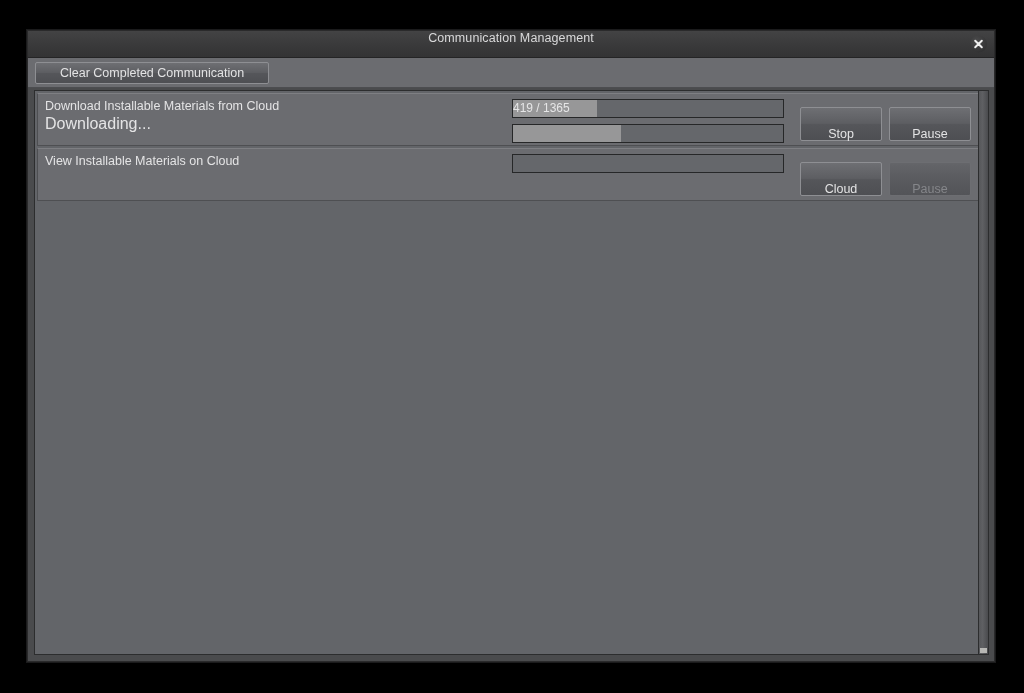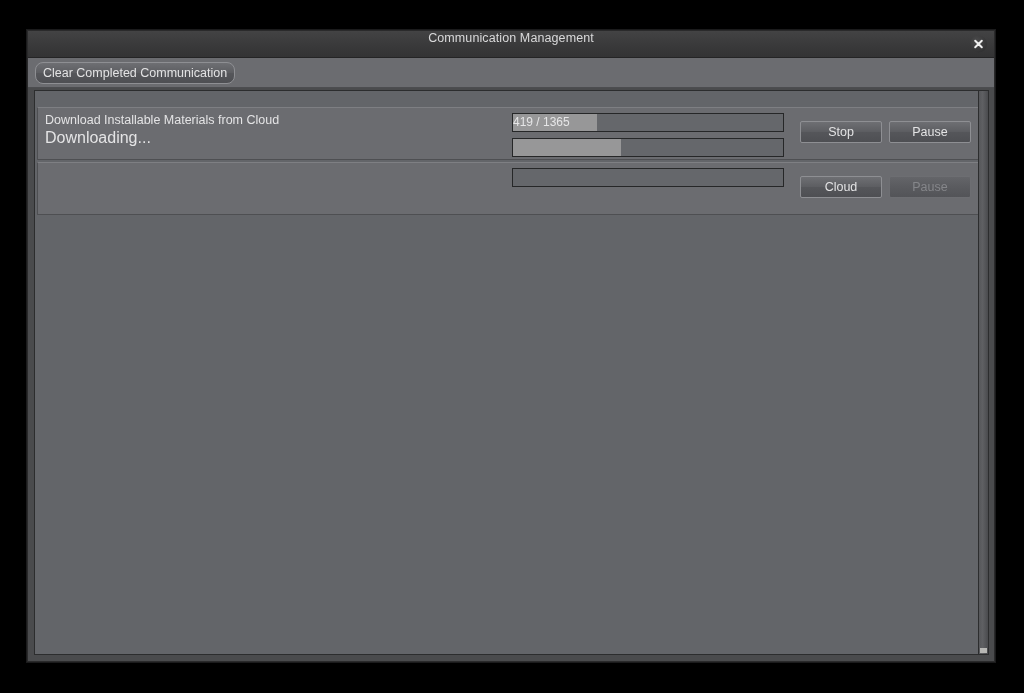--- a/index.html
+++ b/index.html
@@ -90,21 +90,21 @@
     text-align: center;
     user-select: none;
   }
   .btn.disabled {
     color: #85868a;
     background: linear-gradient(to bottom, #646569 0%, #5a5b5f 50%, #535458 100%);
     border-color: #6d6e72;
     cursor: default;
   }
 
-  .toolbar-btn { height: 22px; line-height: 20px; padding: 0 7px; border-radius: 8px; }
+  .toolbar-btn { height: 22px; line-height: 20px; padding: 0 24px; }
 
   
   .dialog-body {
     position: absolute;
     left: 6px;
     top: 59px;
     width: 949px;
     height: 565px;
     background: #636569;
     border: 1px solid #2c2d2e;
@@ -135,21 +135,21 @@
   
   .task-row {
     position: relative;
     margin: 2px 2px 0 2px;
     height: 53px;
     background: #6b6c70;
     border: 1px solid #4e4f52;
     border-top-color: #7e7f83;
     box-sizing: border-box;
   }
-  .task-row:first-child { margin-top: 16px; }
+  .task-row:first-child { margin-top: 2px; }
 
   .task-labels {
     position: absolute;
     left: 7px;
     top: 4px;
     width: 460px;
   }
   .task-title {
     font-size: 12.5px;
     color: #e4e4e5;
@@ -195,21 +195,21 @@
     white-space: nowrap;
   }
 
   .task-buttons {
     position: absolute;
     right: 8px;
     top: 13px;
     display: flex;
     gap: 7px;
   }
-  .task-buttons .btn { width: 82px; height: 22px; line-height: 20px; padding: 0; }
+  .task-buttons .btn { width: 82px; height: 22px; line-height: 20px; padding: 16px; }
 </style>
 </head>
 <body>
 
 <div id="root">
 
   <div class="dialog">
 
     <div class="titlebar">
       <span class="titlebar-text">Communication Management</span>
@@ -242,20 +242,21 @@
           </div>
         </div>
         <div class="task-buttons">
           <div class="btn">Stop</div>
           <div class="btn">Pause</div>
         </div>
       </div>
 
       <div class="task-row">
         <div class="task-labels">
+          <div class="task-title">View Installable Materials on Cloud</div>
         </div>
         <div class="progress-group">
           <div class="pbar">
             <div class="pbar-fill" style="width: 0%;"></div>
             <div class="pbar-text"></div>
           </div>
         </div>
         <div class="task-buttons">
           <div class="btn">Cloud</div>
           <div class="btn disabled">Pause</div>

